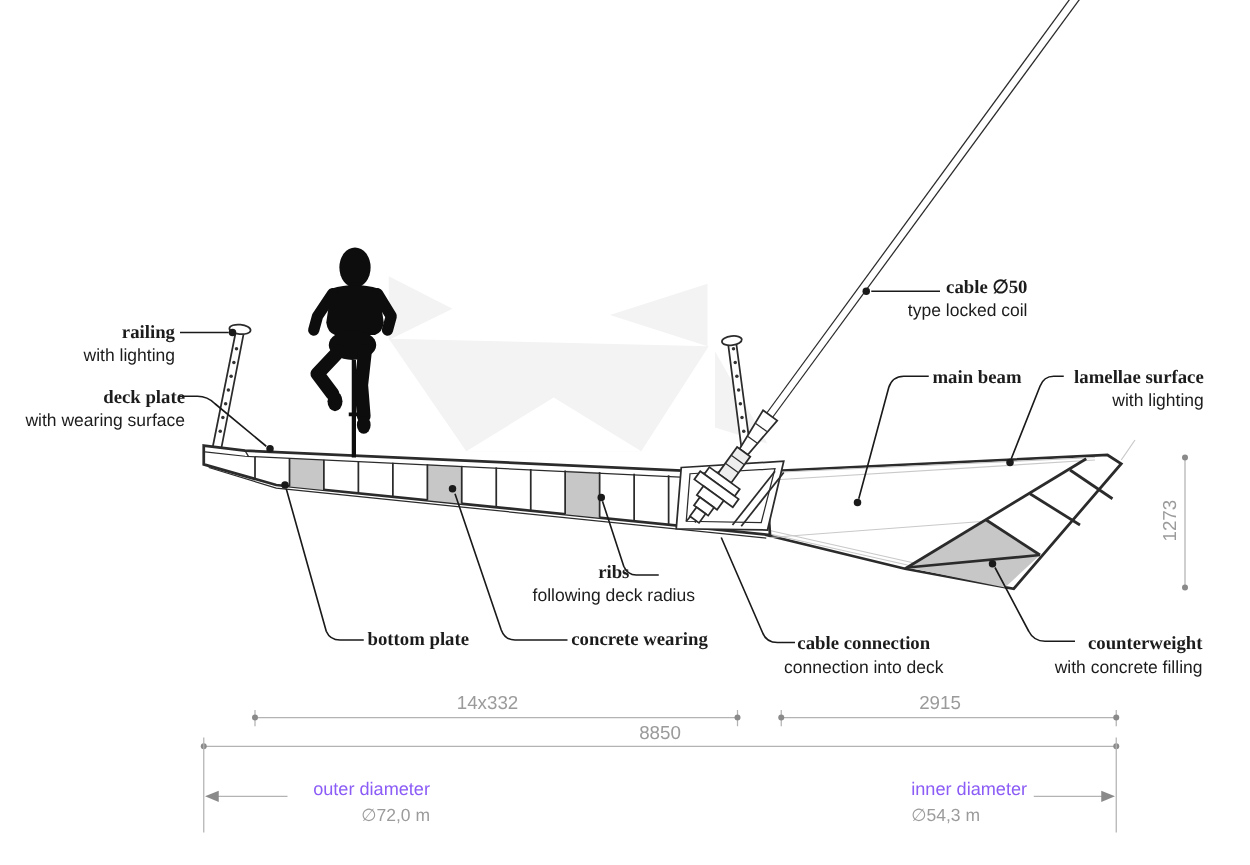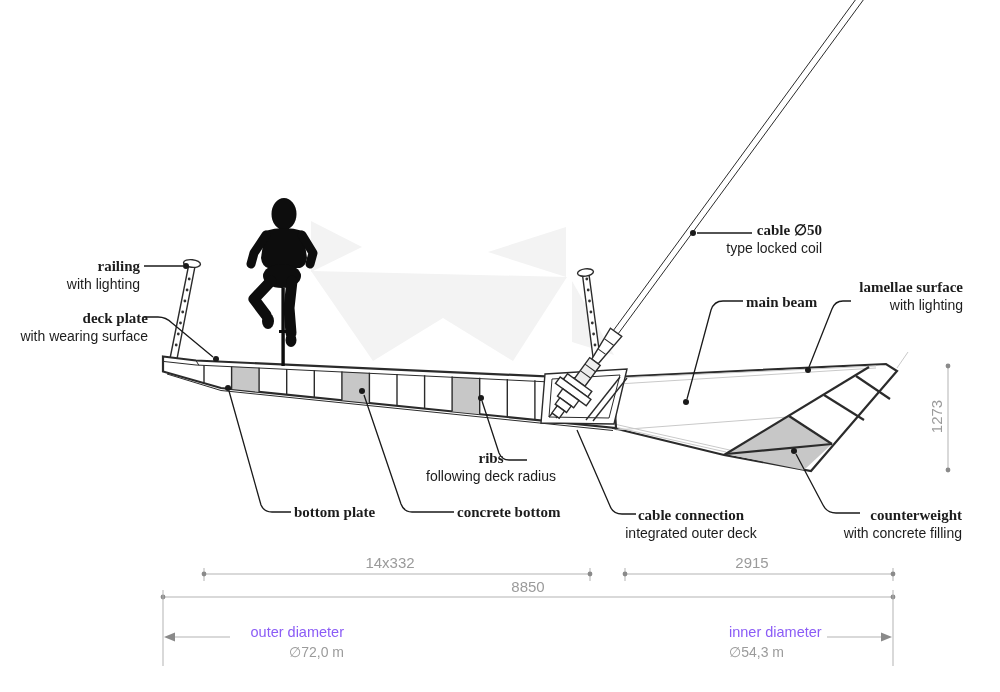--- a/index.html
+++ b/index.html
@@ -234,41 +234,41 @@
 
   <div class="lbl ra" style="right:178px;top:221px;">
     <div class="t">cable ∅50</div>
     <div class="s">type locked coil</div>
   </div>
 
   <div class="lbl" style="left:746px;top:293px;">
     <div class="t">main beam</div>
   </div>
 
-  <div class="lbl ra" style="right:37px;top:278px;">
+  <div class="lbl ra" style="right:37px;top:293px;">
     <div class="t">lamellae surface</div>
     <div class="s">with lighting</div>
   </div>
 
   <div class="lbl ra" style="right:444px;top:449px;text-align:center;">
     <div class="t">ribs</div>
     <div class="s">following deck radius</div>
   </div>
 
   <div class="lbl" style="left:294px;top:503px;">
     <div class="t">bottom plate</div>
   </div>
 
   <div class="lbl" style="left:457px;top:503px;">
-    <div class="t">concrete bottom</div>
+    <div class="t">concrete wearing</div>
   </div>
 
   <div class="lbl ce" style="left:616px;top:506px;width:150px;">
     <div class="t">cable connection</div>
-    <div class="s">integrated outer deck</div>
+    <div class="s">connection into deck</div>
   </div>
 
   <div class="lbl ra" style="right:38px;top:506px;">
     <div class="t">counterweight</div>
     <div class="s">with concrete filling</div>
   </div>
 
   <div class="dimtxt ce" style="left:330px;top:554px;width:120px;">14x332</div>
   <div class="dimtxt ce" style="left:692px;top:554px;width:120px;">2915</div>
   <div class="dimtxt ce" style="left:468px;top:578px;width:120px;">8850</div>

